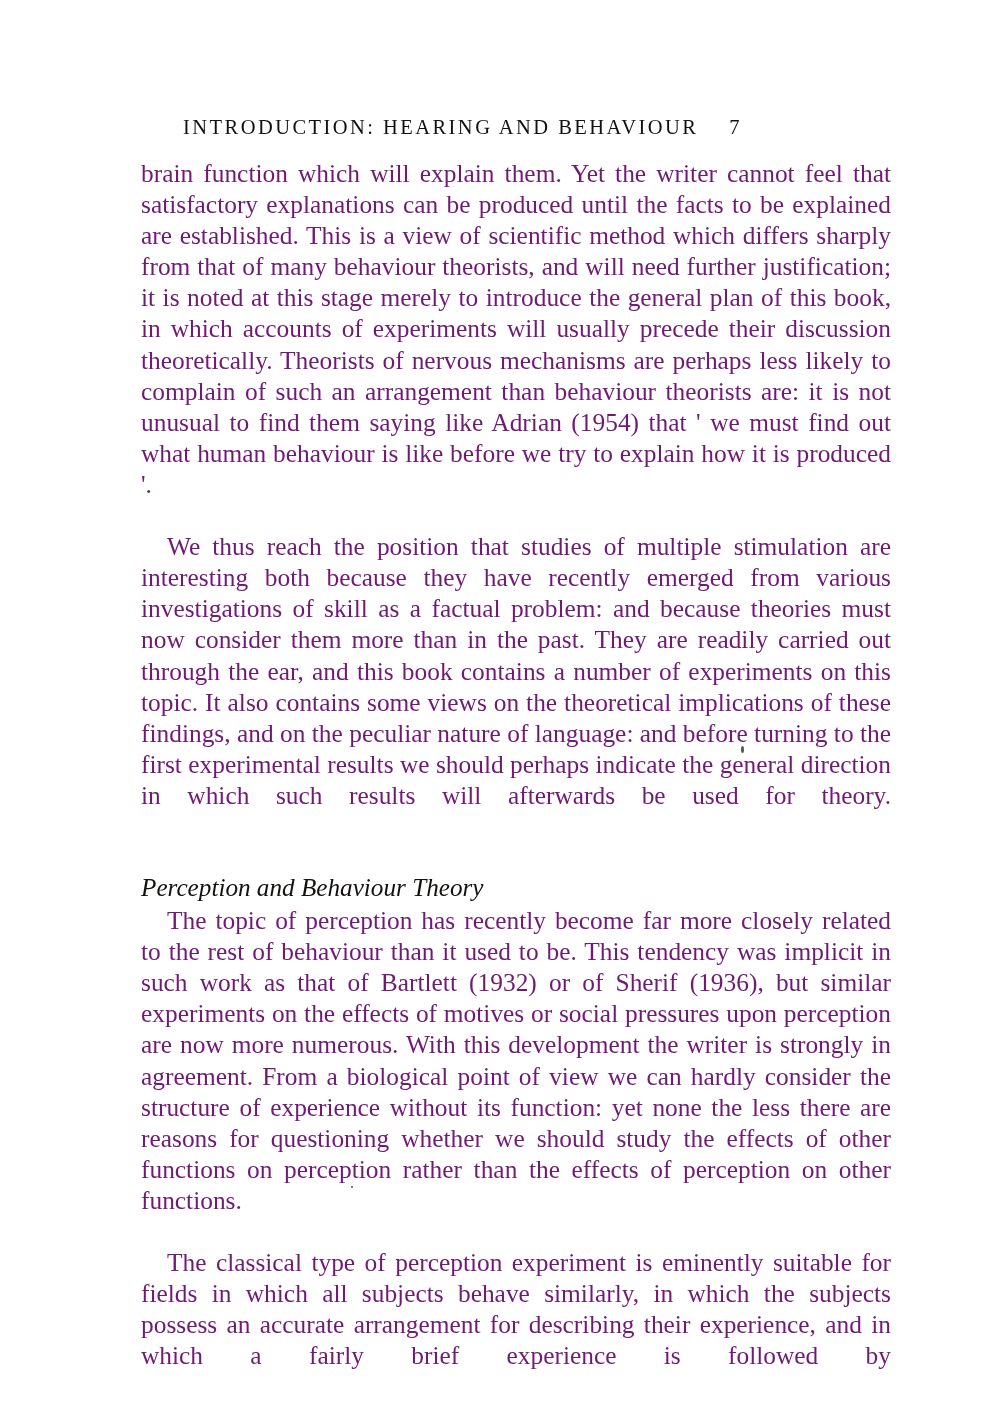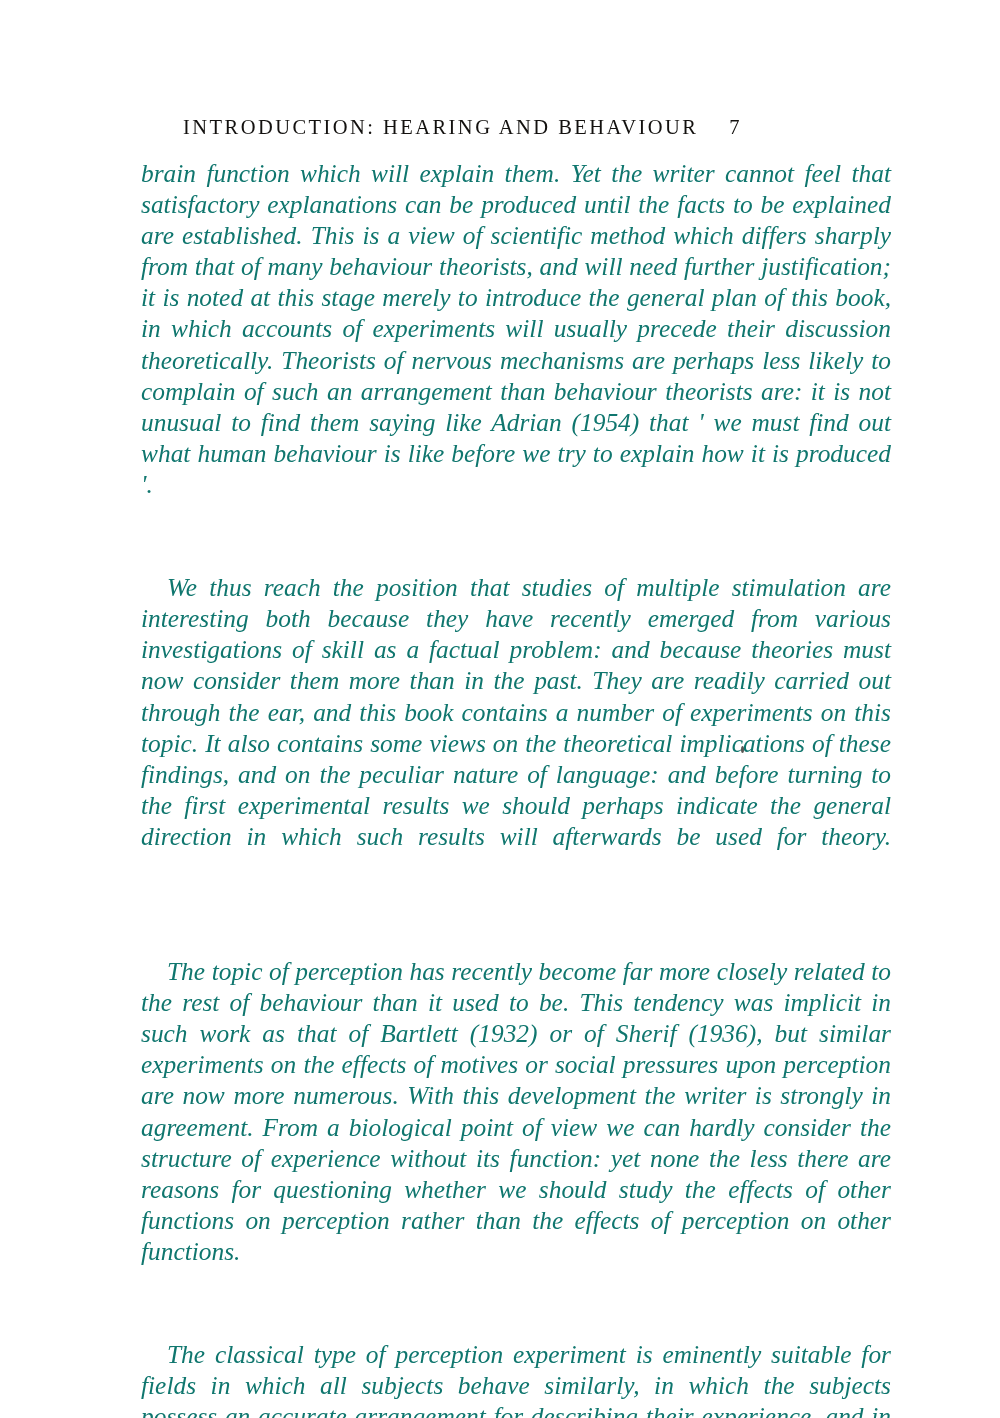--- a/index.html
+++ b/index.html
@@ -54,29 +54,27 @@
   .body-block {
     margin-top: 16px;
   }
 
   p.para {
     margin: 0;
     font-size: 25.4px;
     line-height: 31.1px;
     text-align: justify;
     text-justify: inter-word;
-    color: #0f766e;
+    color: #701a75;
     hyphens: none;
-    font-style: italic;
     -webkit-hyphens: none;
   }
 
   p.para.indent {
     text-indent: 26px;
-    margin-top: 41px;
   }
 
   
   p.para:after {
     content: "";
     display: inline-block;
     width: 100%;
   }
 
   h2.subheading {
@@ -119,20 +117,21 @@
     </div>
 
     <div class="body-block">
 
       <p class="para">brain function which will explain them.   Yet the writer cannot feel that satisfactory explanations can be produced until the facts to be explained are established.   This is a view of scientific method which differs sharply from that of many behaviour theorists, and will need further justification; it is noted at this stage merely to introduce the general plan of this book, in which accounts of experiments will usually precede their discussion theoretically.   Theorists of nervous mechanisms are perhaps less likely to complain of such an arrangement than behaviour theorists are: it is not unusual to find them saying like Adrian (1954) that ' we must find out what human behaviour is like before we try to explain how it is produced '.</p>
 
       <p class="para indent">We thus reach the position that studies of multiple stimulation are interesting both because they have recently emerged from various investigations of skill as a factual problem: and because theories must now consider them more than in the past.   They are readily carried out through the ear, and this book contains a number of experiments on this topic.   It also contains some views on the theoretical implications of these findings, and on the peculiar nature of language: and before turning to the first experimental results we should perhaps indicate the general direction in which such results will afterwards be used for theory.</p>
 
       <div class="gap-before-subheading"></div>
 
+      <h2 class="subheading">Perception and Behaviour Theory</h2>
 
       <div class="gap-after-subheading"></div>
 
       <p class="para indent">The topic of perception has recently become far more closely related to the rest of behaviour than it used to be.   This tendency was implicit in such work as that of Bartlett (1932) or of Sherif (1936), but similar experiments on the effects of motives or social pressures upon perception are now more numerous.   With this development the writer is strongly in agreement.   From a biological point of view we can hardly consider the structure of experience without its function: yet none the less there are reasons for questioning whether we should study the effects of other functions on perception rather than the effects of perception on other functions.</p>
 
       <p class="para indent">The classical type of perception experiment is eminently suitable for fields in which all subjects behave similarly, in which the subjects possess an accurate arrangement for describing their experience, and in which a fairly brief experience is followed by</p>
 
     </div>
   </div>
 

